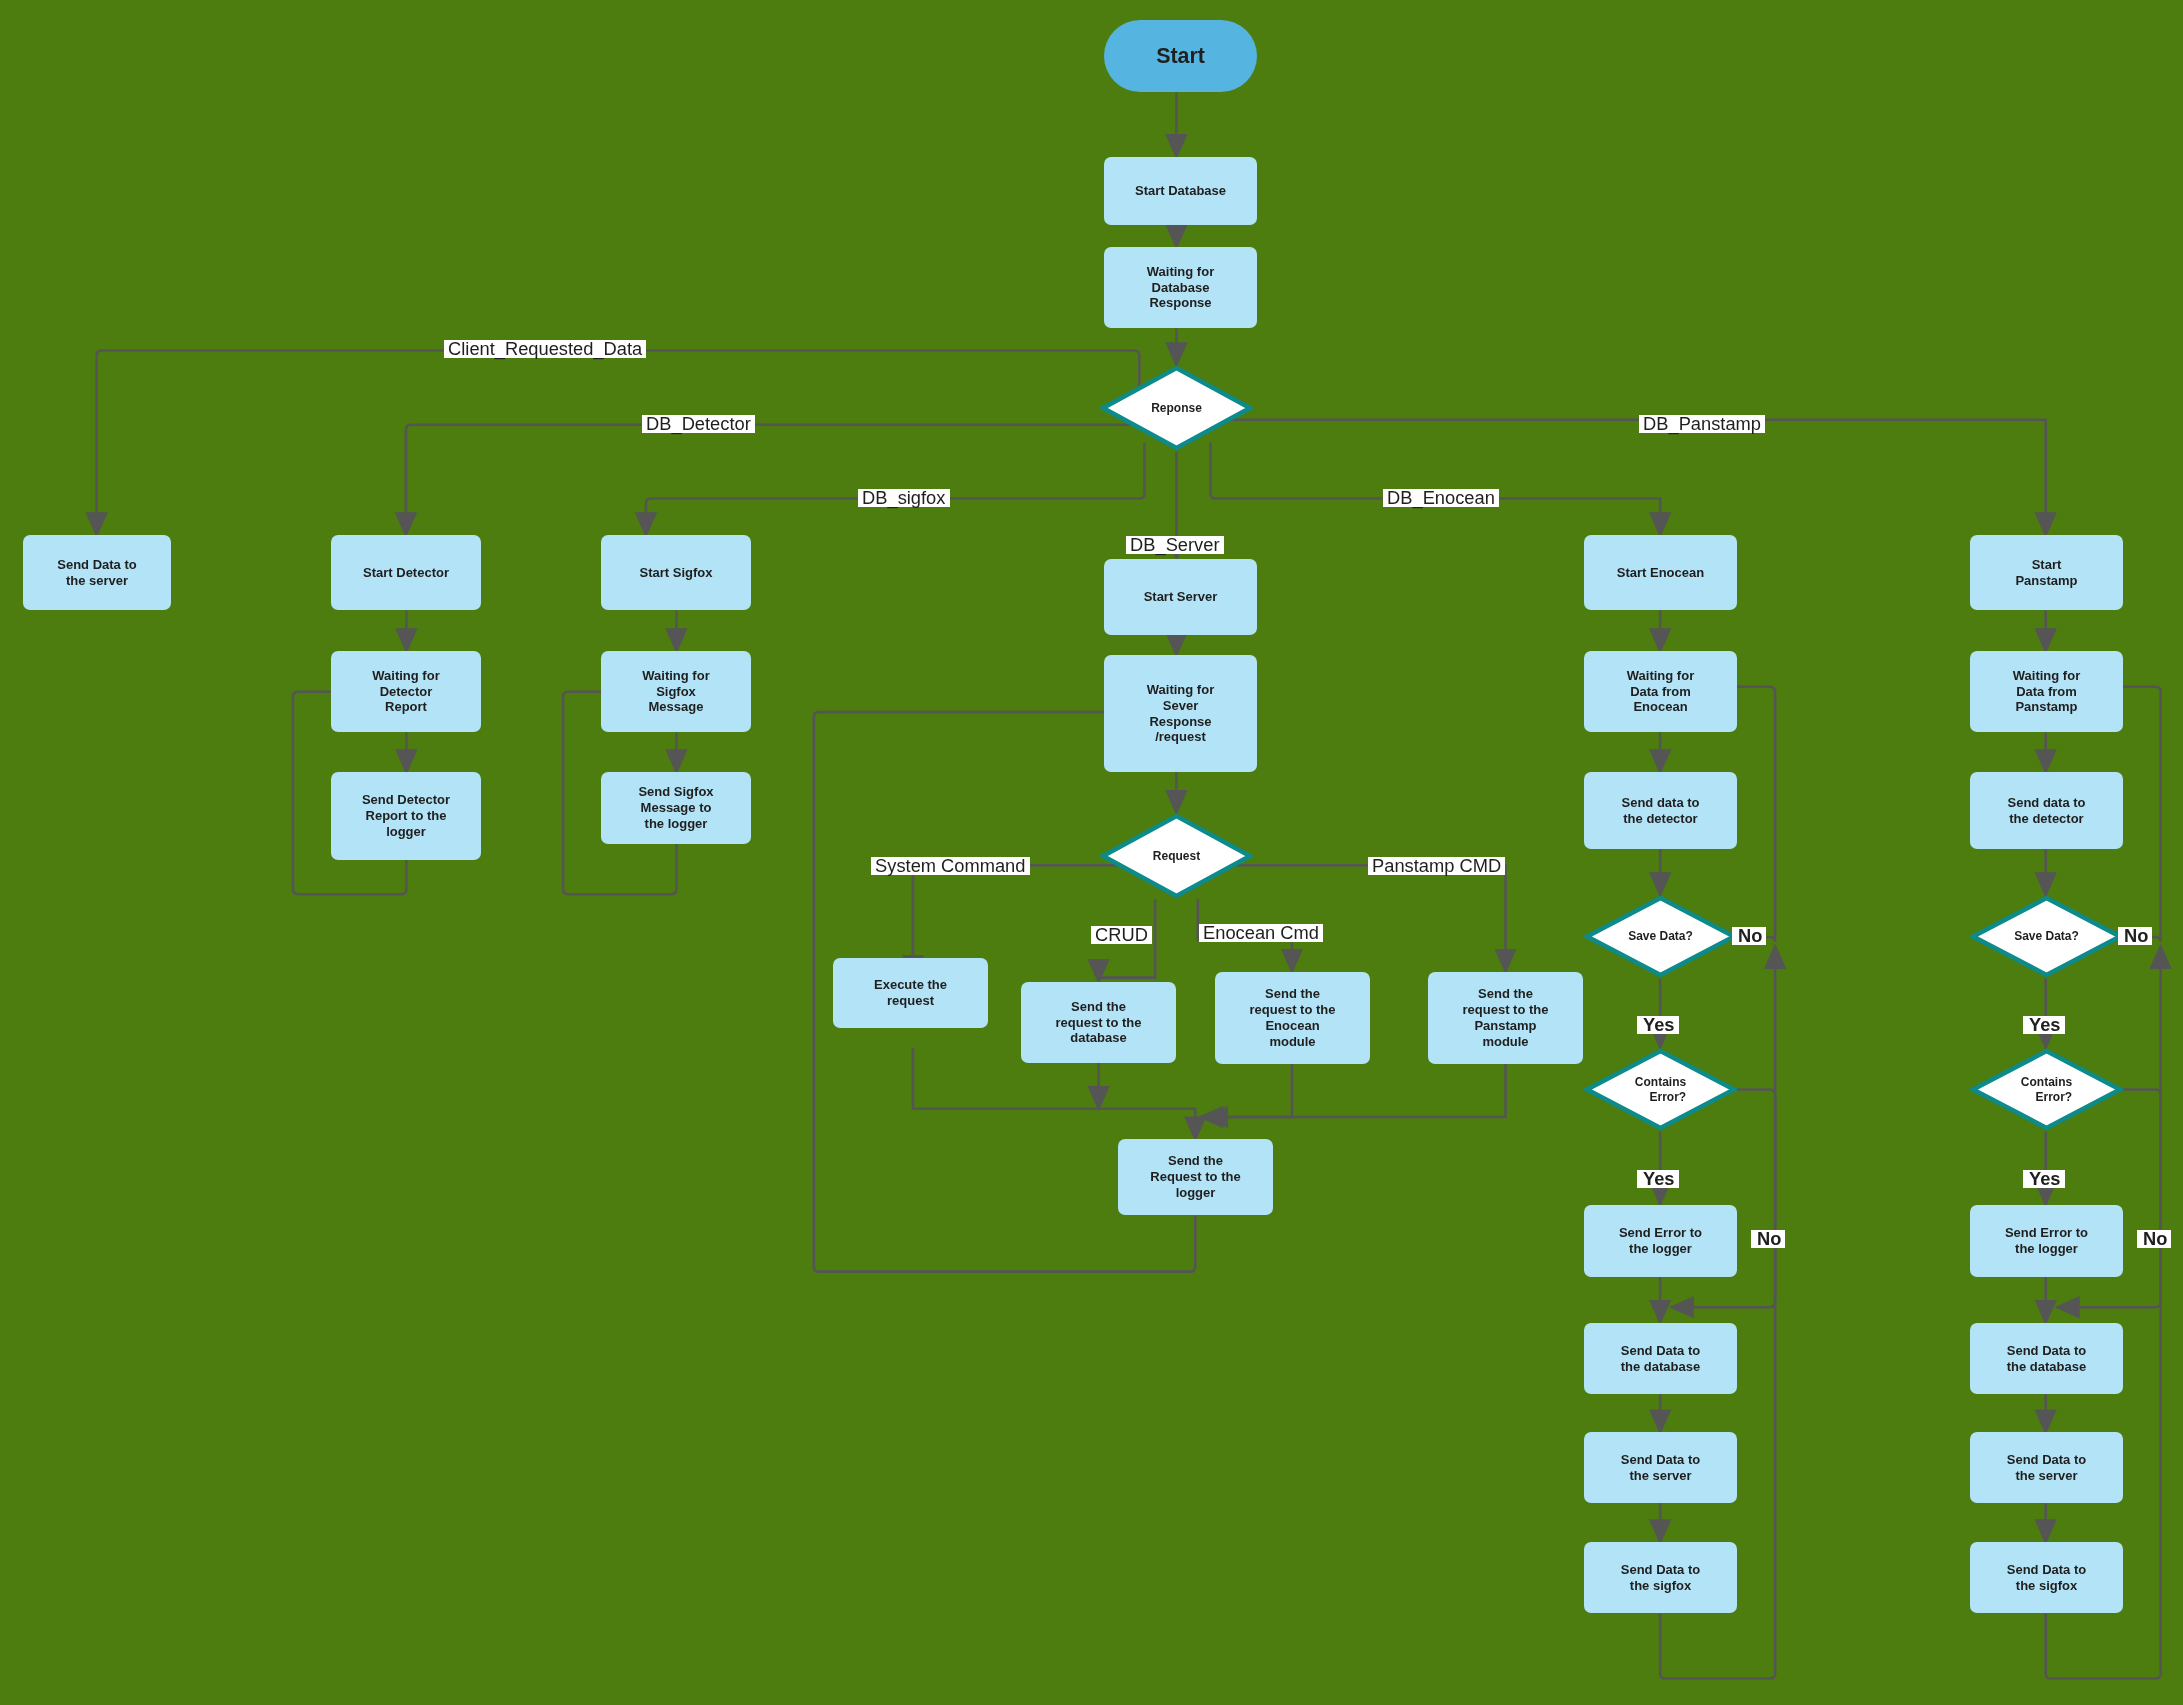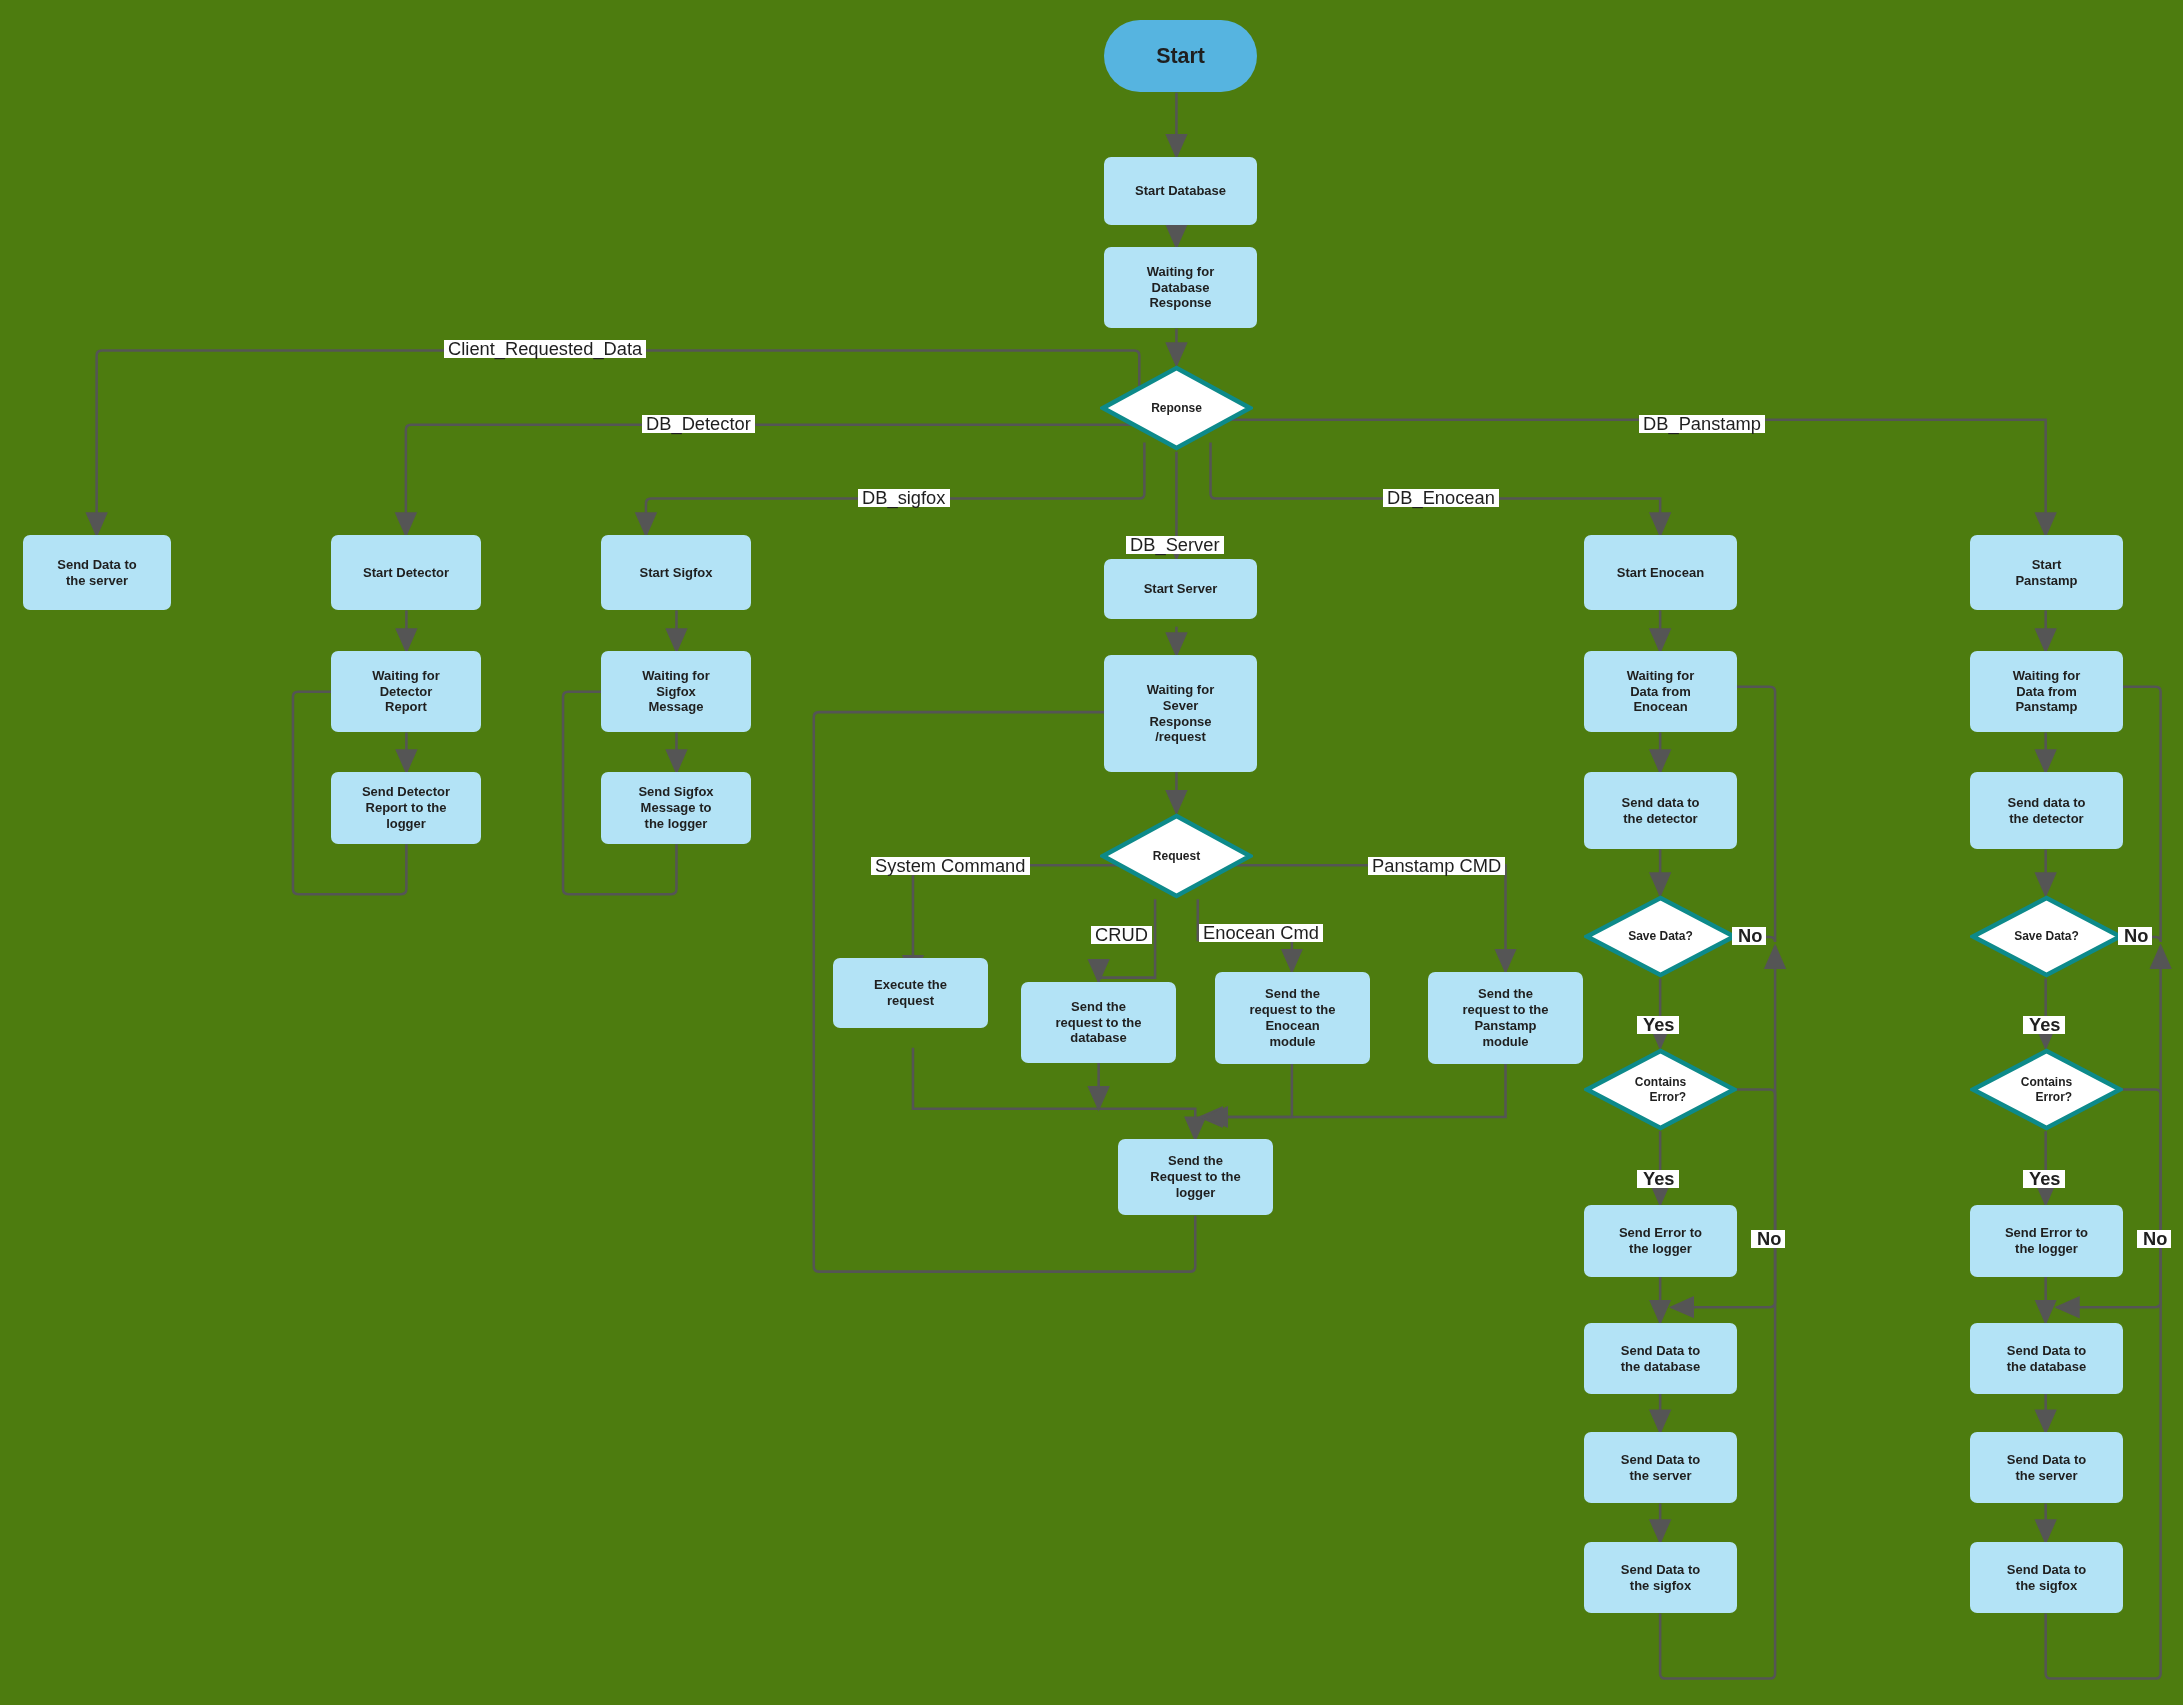--- a/index.html
+++ b/index.html
@@ -222,21 +222,21 @@
   <div class="node process" style="left:331px; top:535px; width:150px; height:75px;">
     <span>Start Detector</span>
   </div>
 
   <div class="node process" style="left:331px; top:651px; width:150px; height:81px;">
     <span>Waiting for
 Detector
 Report</span>
   </div>
 
-  <div class="node process" style="left:331px; top:772px; width:150px; height:72px;">
+  <div class="node process" style="left:331px; top:772px; width:150px; height:88px;">
     <span>Send Detector
 Report to the
 logger</span>
   </div>
 
   <div class="node process" style="left:601px; top:535px; width:150px; height:75px;">
     <span>Start Sigfox</span>
   </div>
 
   <div class="node process" style="left:601px; top:651px; width:150px; height:81px;">
@@ -244,21 +244,21 @@
 Sigfox
 Message</span>
   </div>
 
   <div class="node process" style="left:601px; top:772px; width:150px; height:72px;">
     <span>Send Sigfox
 Message to
 the logger</span>
   </div>
 
-  <div class="node process" style="left:1104px; top:559px; width:153px; height:60px;">
+  <div class="node process" style="left:1104px; top:559px; width:153px; height:76px;">
     <span>Start Server</span>
   </div>
 
   <div class="node process" style="left:1104px; top:655px; width:153px; height:117px;">
     <span>Waiting for
 Sever
 Response
 /request</span>
   </div>
 

